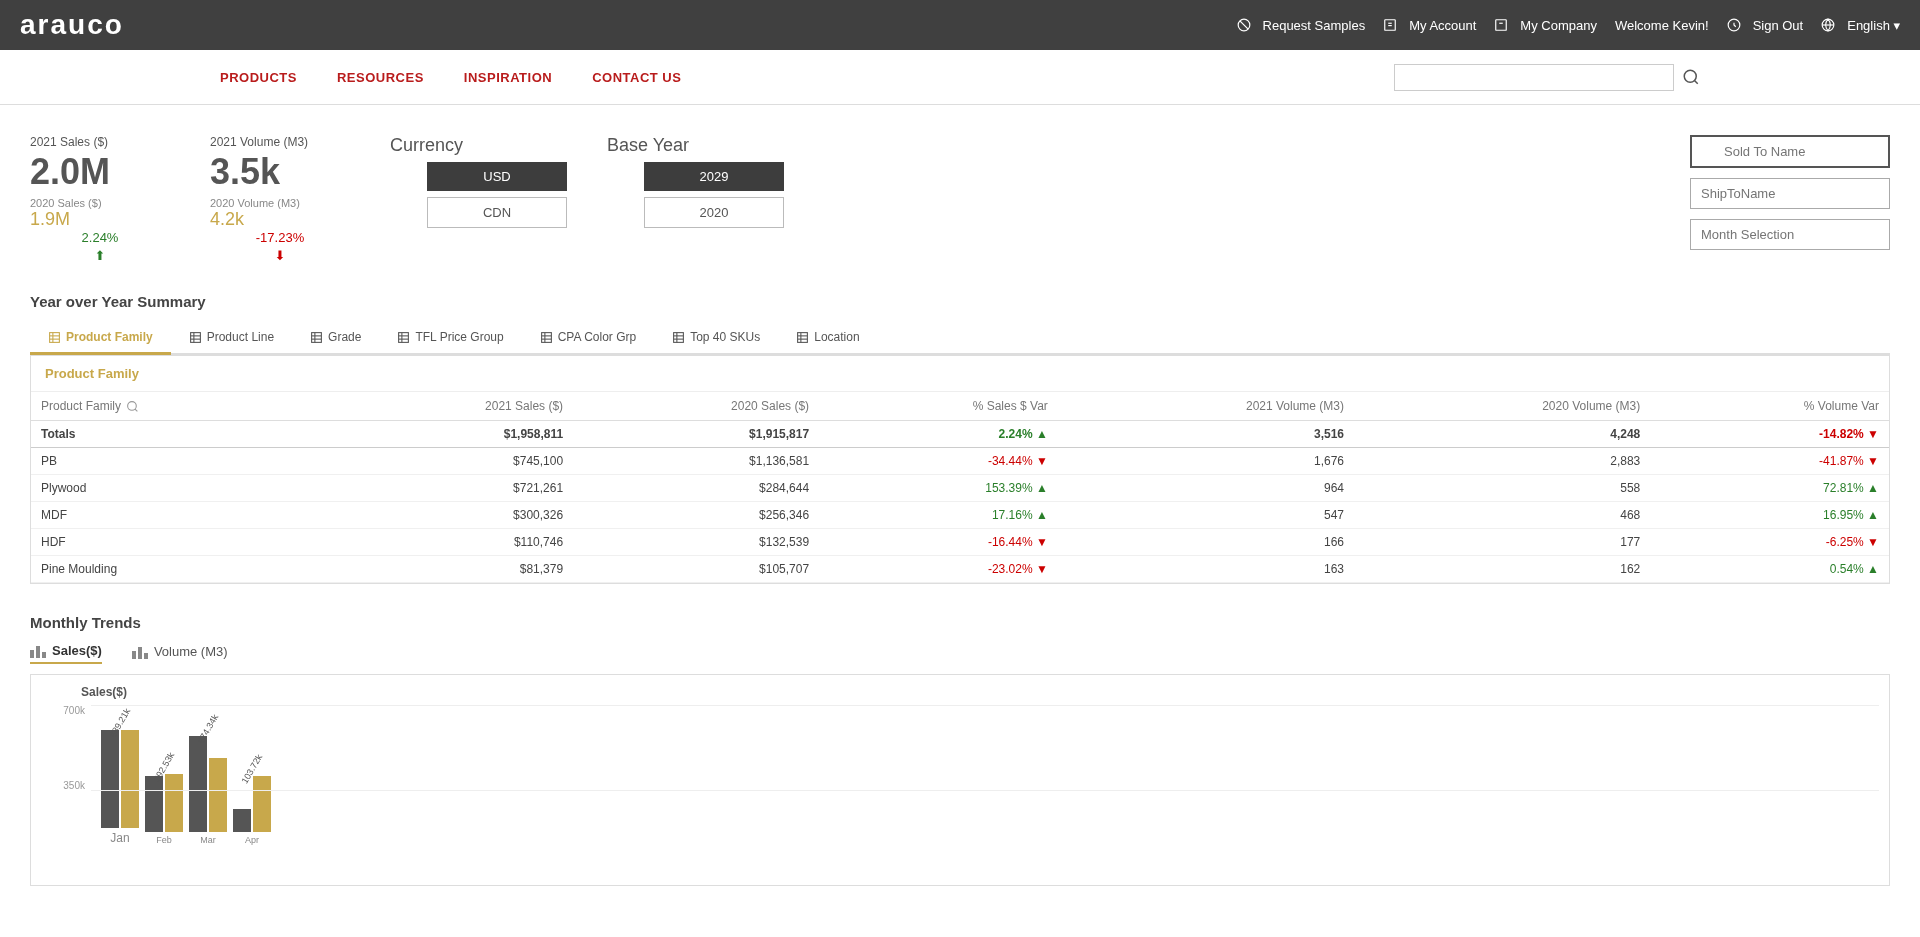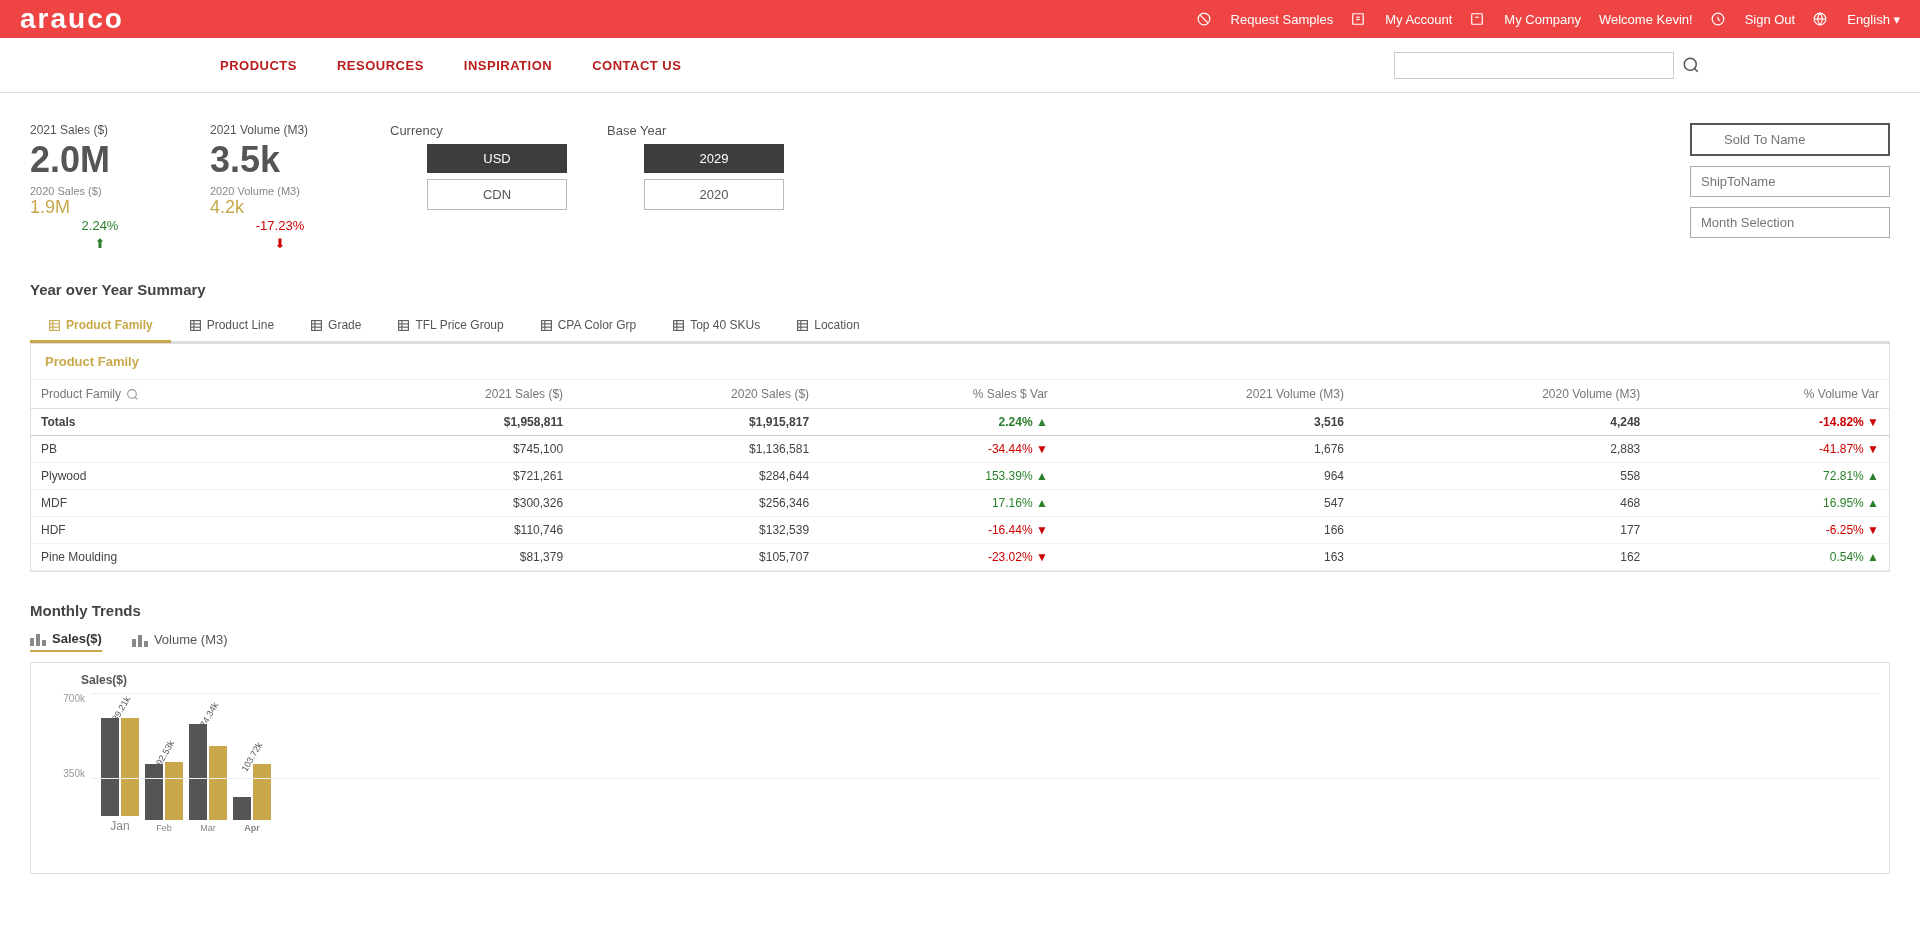--- a/index.html
+++ b/index.html
@@ -1,40 +1,40 @@
 <!DOCTYPE html>
 <html><head>
   <meta charset="utf-8">
   <style>
     * { box-sizing: border-box; margin: 0; padding: 0; }
     body { font-family: Arial, sans-serif; font-size: 13px; color: #333; background: #fff; }
 
     
     .top-nav {
-      background: #ef4444;
-      height: 38px;
+      background: #404040;
+      height: 50px;
       display: flex;
       align-items: center;
       justify-content: space-between;
       padding: 0 20px;
     }
     .logo {
       font-size: 28px;
       font-weight: bold;
       color: #fff;
       letter-spacing: 2px;
     }
     .top-nav-right {
       display: flex;
       align-items: center;
       gap: 18px;
       color: #fff;
       font-size: 13px;
     }
-    .top-nav-right span { cursor: pointer; display: flex; align-items: center; gap: 20px; }
+    .top-nav-right span { cursor: pointer; display: flex; align-items: center; gap: 12px; }
 
     
     .main-nav {
       background: #fff;
       border-bottom: 1px solid #ddd;
       height: 55px;
       display: flex;
       align-items: center;
       padding: 0 220px 0 220px;
       gap: 40px;
@@ -73,21 +73,21 @@
       padding: 10px 0;
     }
     .stat-block { min-width: 140px; }
     .stat-label { font-size: 12px; color: #555; margin-bottom: 2px; }
     .stat-main { font-size: 36px; font-weight: bold; color: #555; }
     .stat-prev-label { font-size: 11px; color: #888; margin-top: 4px; }
     .stat-prev-val { font-size: 18px; color: #c8a84b; }
     .stat-change { font-size: 13px; color: #2a7f2a; display: flex; align-items: center; gap: 3px; flex-direction: column; }
     .stat-change.neg { color: #c00; }
     .currency-block, .baseyear-block { min-width: 160px; }
-    .block-label { font-size: 13px; color: #555; margin-bottom: 6px; }
+    .block-label { font-size: 18px; color: #555; margin-bottom: 6px; }
     .btn-group { display: flex; flex-direction: column; gap: 6px; padding-left: 37px; }
     .btn-dark {
       background: #3d3d3d;
       color: #fff;
       border: none;
       padding: 7px 0;
       text-align: center;
       font-size: 13px;
       cursor: pointer;
       width: 140px;
@@ -536,21 +536,21 @@
               </div>
               <div style="font-size:9px;color:#888;margin-top:3px;">Mar</div>
             </div>
 
             <div style="display:flex;flex-direction:column;align-items:center;">
               <div style="font-size:9px;color:#555;transform:rotate(-60deg);margin-bottom:2px;white-space:nowrap;">103.72k</div>
               <div style="display:flex;gap:2px;align-items:flex-end;">
                 <div style="width:18px;height:23px;background:#555;"></div>
                 <div style="width:18px;height:56px;background:#c8a84b;"></div>
               </div>
-              <div style="font-size:9px;color:#888;margin-top:3px;font-weight:bold;">Apr</div>
+              <div style="font-size:9px;color:#888;margin-top:3px;">Apr</div>
             </div>
           </div>
         </div>
       </div>
     </div>
   </div>
 
 </div>
 
 </body></html>

